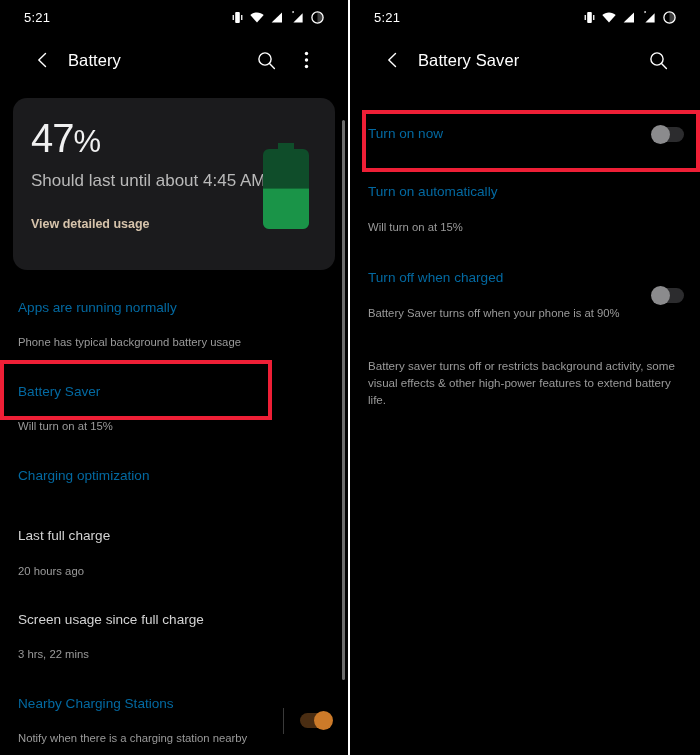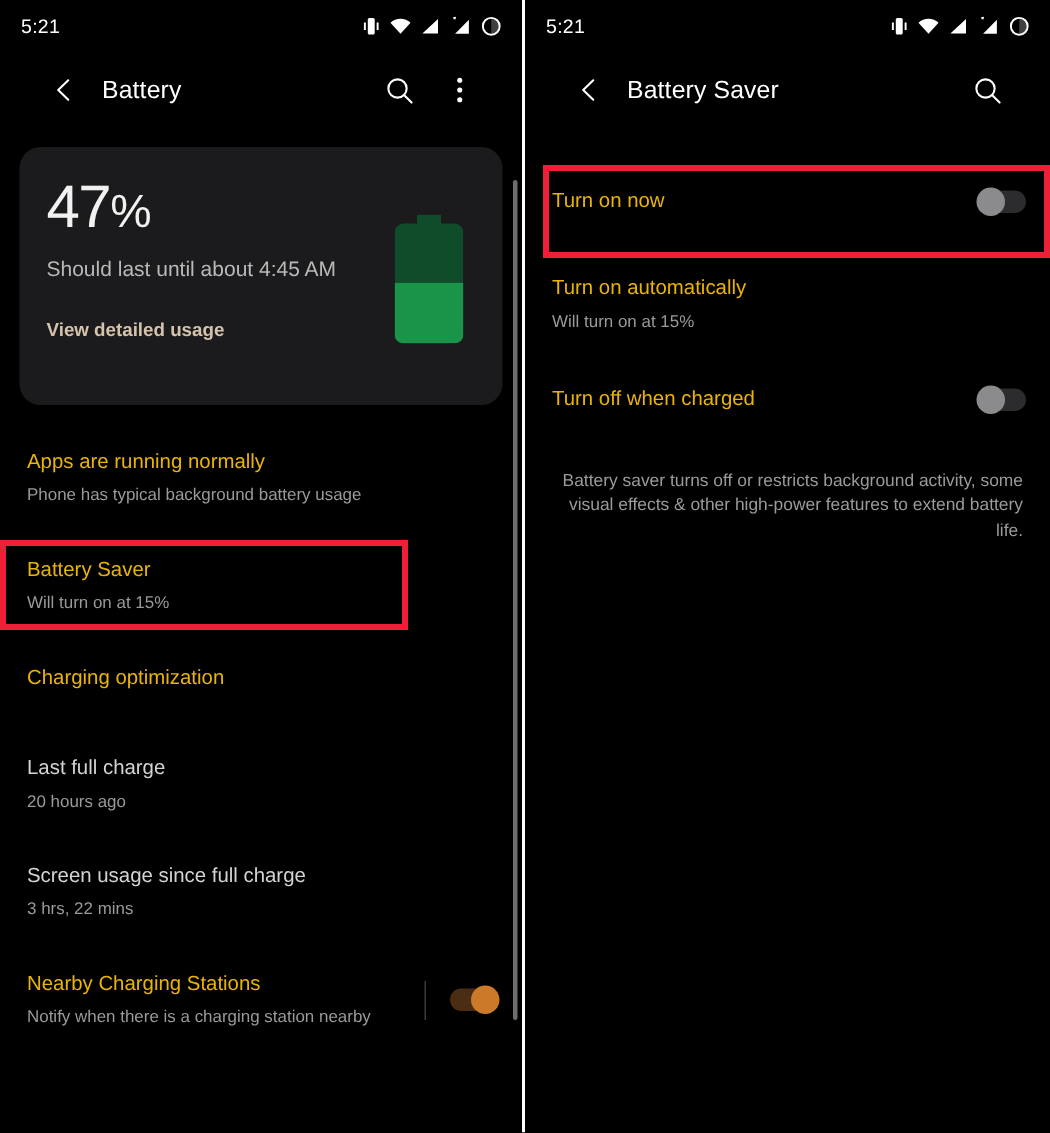--- a/index.html
+++ b/index.html
@@ -15,21 +15,21 @@
     width: 350px; height: 755px;
     background: #000;
     overflow: hidden;
   }
   .panel-left { border-right: 2px solid #ffffff; }
 
   
   .statusbar {
     height: 34px;
     display: flex; align-items: center;
-    padding: 0 14px;
+    padding: 0 24px;
     color: #fff;
   }
   .status-time { font-size: 13px; letter-spacing: .2px; }
   .status-icons { margin-left: auto; display: flex; align-items: center; gap: 7px; }
   .status-icons svg { display: block; }
 
   
   .appbar {
     height: 52px;
     display: flex; align-items: center;
@@ -48,55 +48,55 @@
     background: #1b1b1d;
     border-radius: 14px;
     height: 172px;
     padding: 20px 18px 0 18px;
   }
   .pct {
     font-size: 40px; color: #f1f1f1; font-weight: 400;
     letter-spacing: -1px; line-height: 1;
   }
   .pct .sym { font-size: 31px; }
-  .sub-est { margin-top: 13px; font-size: 14px; color: #b9b9b9; }
+  .sub-est { margin-top: 13px; font-size: 17px; color: #b9b9b9; }
   .detail-link {
     margin-top: 26px; font-size: 12.5px; font-weight: 700; color: #d6c3ab;
     cursor: pointer; display: inline-block;
   }
   .bat-glyph {
     position: absolute; right: 26px; top: 45px;
     width: 46px; height: 86px;
   }
 
   
   .list { padding: 0; }
   .row {
     position: relative;
     padding: 11px 16px 11px 18px;
     display: flex; align-items: center;
     min-height: 40px;
   }
   .row .texts { flex: 1; min-width: 0; }
-  .row .t1 { font-size: 13.6px; color: #eab308; line-height: 1.35; }
+  .row .t1 { font-size: 13.6px; color: #0369a1; line-height: 1.35; }
   .row .t1.dim { color: #d3d3d3; }
-  .row .t2 { font-size: 11.3px; color: #9a9a9a; margin-top: 6px; line-height: 1.38; }
+  .row .t2 { font-size: 11.3px; color: #9a9a9a; margin-top: 18px; line-height: 1.38; }
 
   
   .toggle { width: 32px; height: 15px; border-radius: 9px; position: relative; flex: none; cursor: pointer; }
   .toggle .knob { position: absolute; top: -2px; width: 19px; height: 19px; border-radius: 50%; }
   .toggle.on { background: #4a2d12; }
   .toggle.on .knob { right: -1px; background: #cc7a29; }
   .toggle.off { background: #2c2c2e; }
   .toggle.off .knob { left: -1px; background: #8b8b8d; }
   .toggle-sep { width: 1px; height: 26px; background: #3a3a3a; margin-right: 16px; flex: none; }
 
   .footnote {
     padding: 12px 18px 0 18px;
-    font-size: 11.6px; color: #9a9a9a; line-height: 1.45; text-align: right;
+    font-size: 11.6px; color: #9a9a9a; line-height: 1.45;
   }
   .gap-sm { height: 10px; }
   .gap-md { height: 18px; }
 
   
   .redbox {
     position: absolute;
     border: 4px solid #ee1f36;
     pointer-events: none;
     z-index: 5;
@@ -336,20 +336,21 @@
           <div class="t1">Turn on automatically</div>
           <div class="t2">Will turn on at 15%</div>
         </div>
       </div>
 
       <div style="height:12px"></div>
 
       <div class="row">
         <div class="texts">
           <div class="t1">Turn off when charged</div>
+          <div class="t2">Battery Saver turns off when your phone is at 90%</div>
         </div>
         <div class="toggle off">
             <span class="knob"></span>
           </div>
       </div>
 
       <div style="height:14px"></div>
 
       <div class="footnote">Battery saver turns off or restricts background activity, some visual effects &amp; other high-power features to extend battery life.</div>
     </div>

